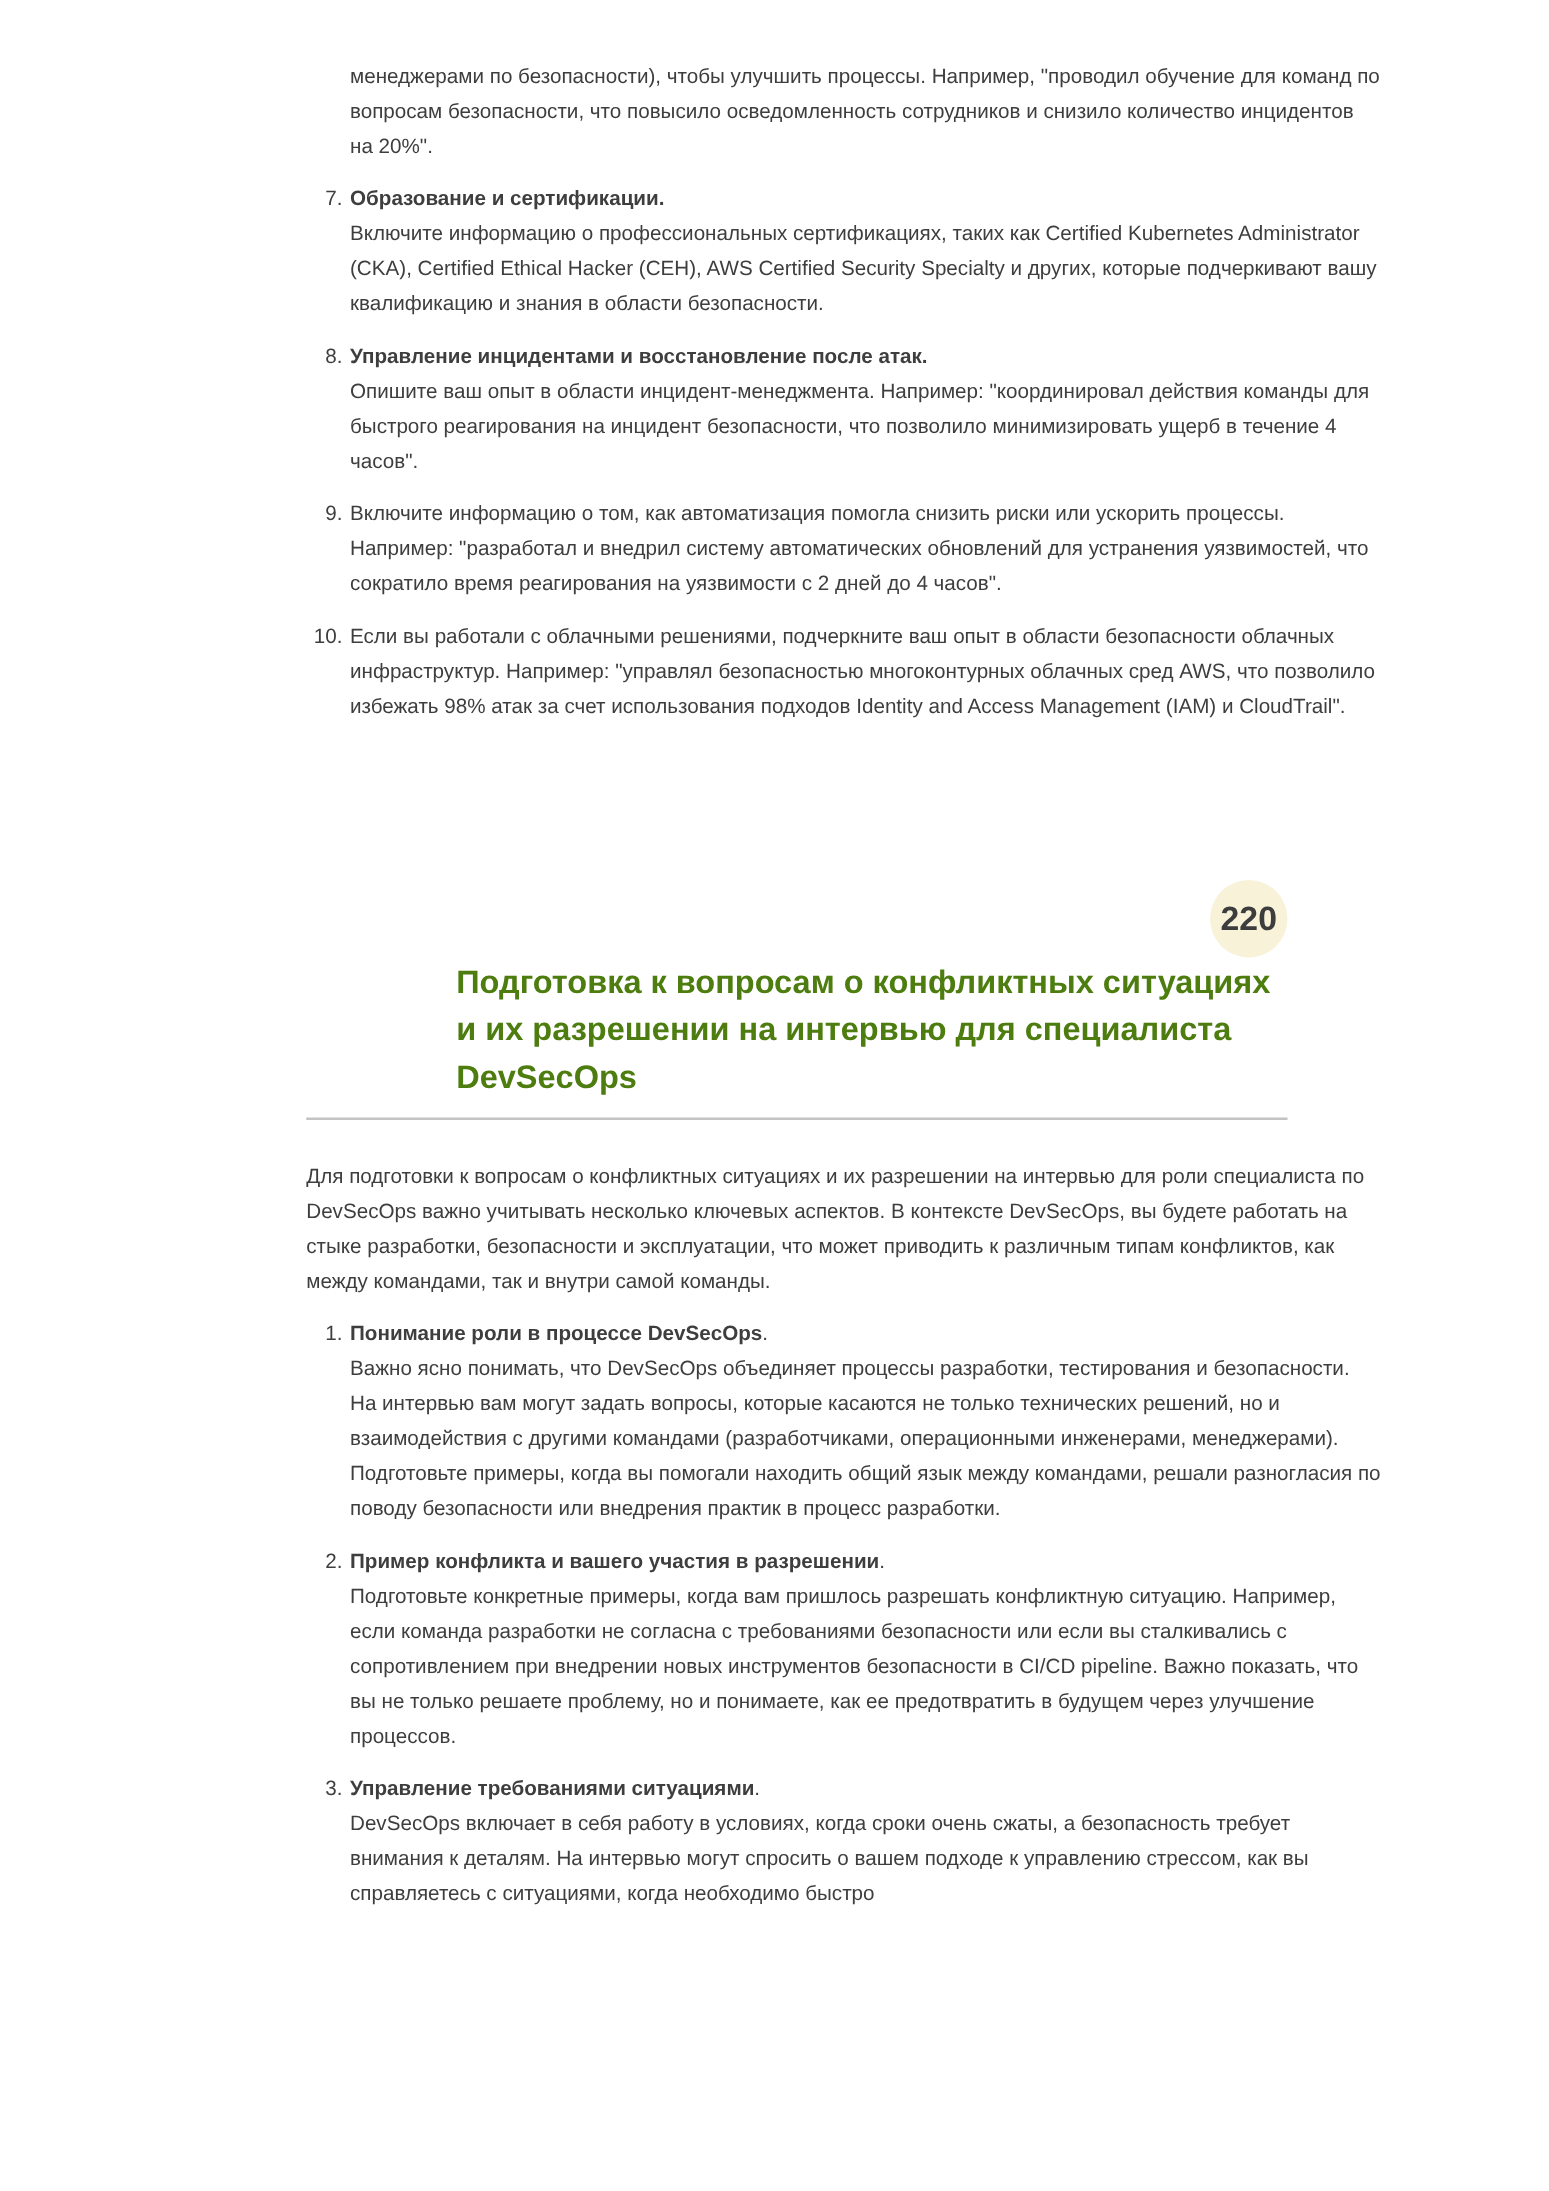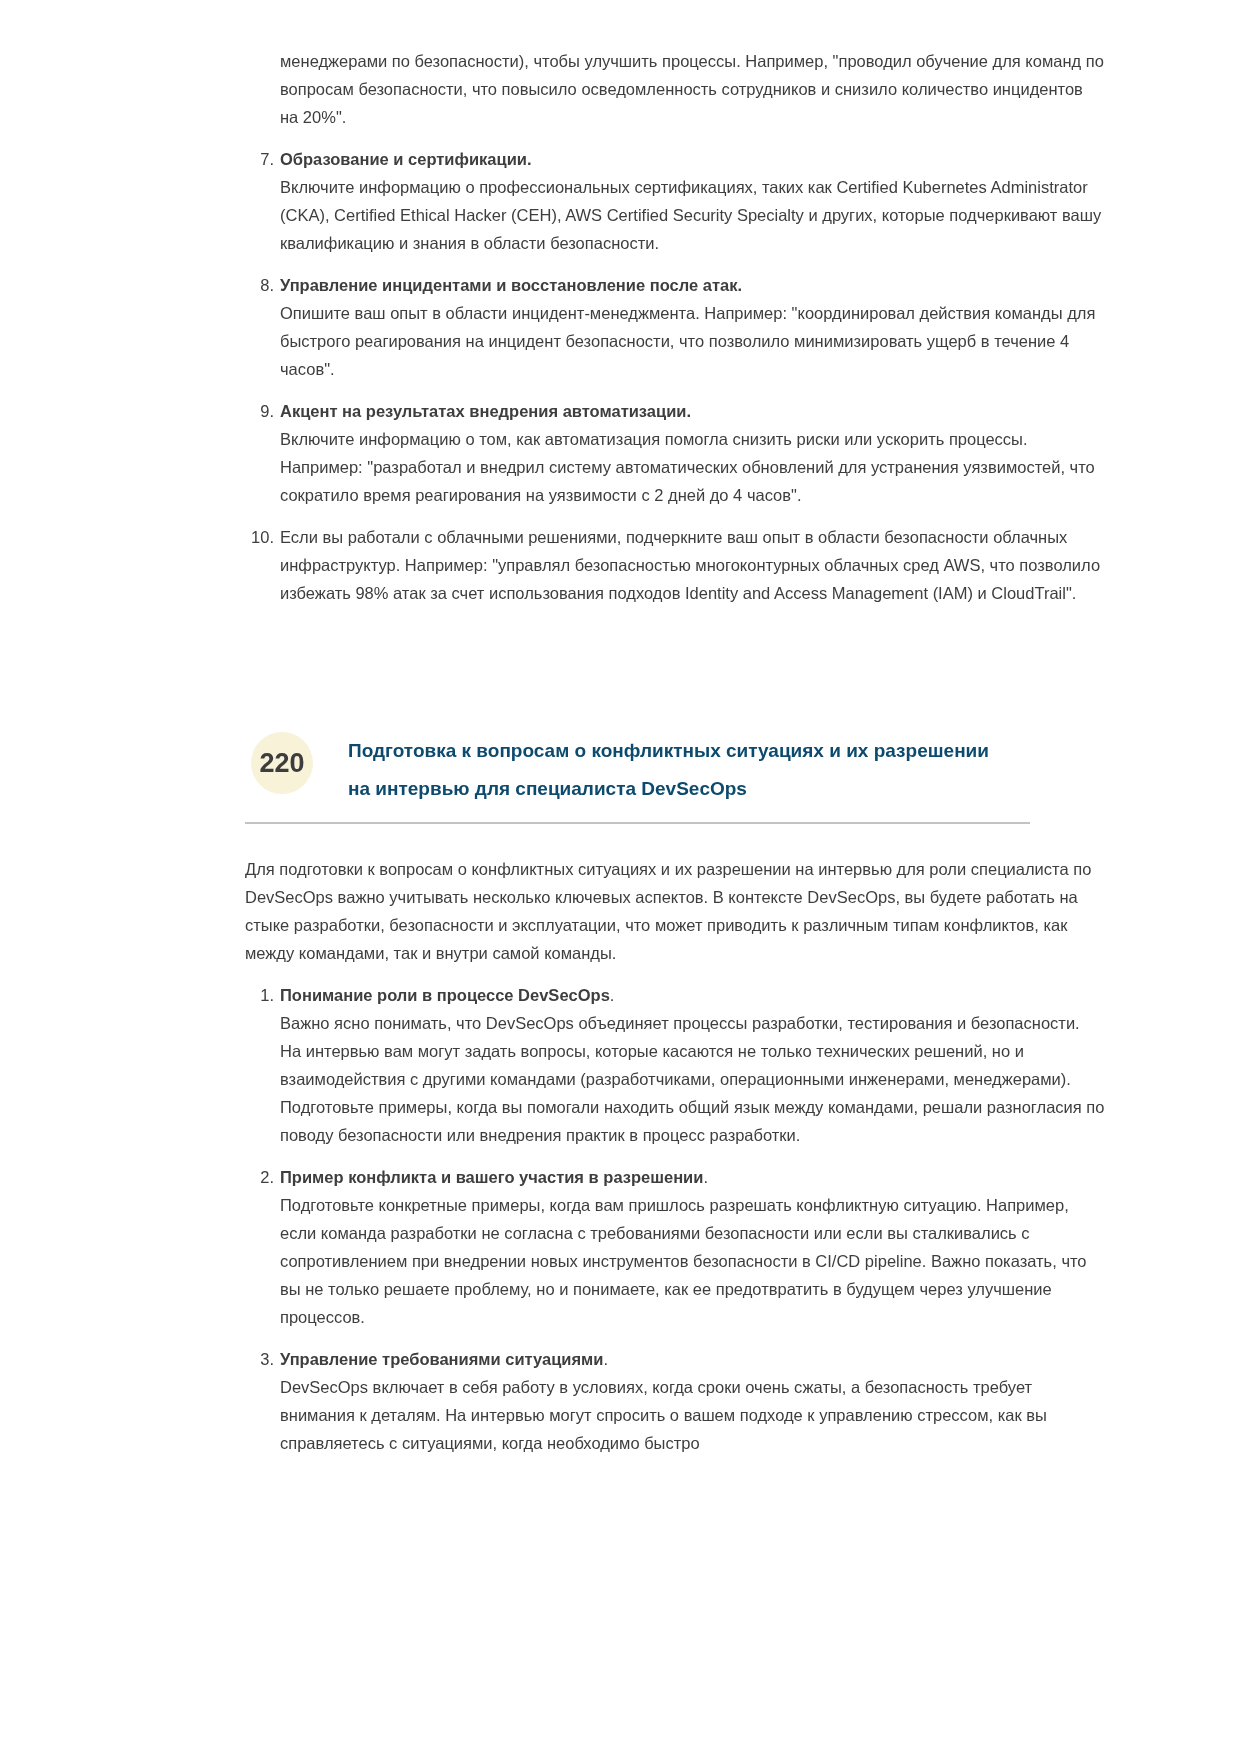--- a/index.html
+++ b/index.html
@@ -26,43 +26,44 @@
   .l-item { display: flex; margin: 0 0 14px 0; }
   .l-num { flex: none; width: 29px; text-align: right; margin-right: 6px; }
   .l-body { flex: 1; }
   .l-heading { font-weight: bold; }
   .l-heading .suffix { font-weight: normal; }
 
   .section-header {
     margin-top: 125px;
     width: 785px;
     display: flex;
-    align-items: flex-start;
+    align-items: flex-end;
+    flex-direction: column;
   }
   .badge {
     flex: none;
     width: 62px;
     height: 62px;
     margin-left: 6px;
     border-radius: 50%;
     background: #f8f2d9;
     color: #3d3d3d;
     font-size: 27px;
     font-weight: bold;
     display: flex;
     align-items: center;
     justify-content: center;
   }
   .section-title {
     margin: 0 0 0 35px;
     width: 665px;
-    font-size: 19px;
+    font-size: 26px;
     line-height: 38px;
     font-weight: bold;
-    color: #0c4a6e;
+    color: #4d7c0f;
   }
   .divider {
     border: none;
     border-top: 2px solid #c3c3c3;
     width: 785px;
     margin: 14px 0 0 0;
   }
   .intro { margin: 31px 0 0 0; }
 </style>
 </head>
@@ -88,21 +89,20 @@
         <span class="l-num">8.</span>
         <div class="l-body">
           <div class="l-heading"><strong>Управление инцидентами и восстановление после атак.</strong><span class="suffix"></span></div>
           <div class="l-text">Опишите ваш опыт в области инцидент-менеджмента. Например: "координировал действия команды для быстрого реагирования на инцидент безопасности, что позволило минимизировать ущерб в течение 4 часов".</div>
         </div>
       </div>
 
       <div class="l-item">
         <span class="l-num">9.</span>
         <div class="l-body">
-          <div class="l-heading"><strong>Акцент на результатах внедрения автоматизации.</strong><span class="suffix"></span></div>
           <div class="l-text">Включите информацию о том, как автоматизация помогла снизить риски или ускорить процессы. Например: "разработал и внедрил систему автоматических обновлений для устранения уязвимостей, что сократило время реагирования на уязвимости с 2 дней до 4 часов".</div>
         </div>
       </div>
 
       <div class="l-item">
         <span class="l-num">10.</span>
         <div class="l-body">
           <div class="l-text">Если вы работали с облачными решениями, подчеркните ваш опыт в области безопасности облачных инфраструктур. Например: "управлял безопасностью многоконтурных облачных сред AWS, что позволило избежать 98% атак за счет использования подходов Identity and Access Management (IAM) и CloudTrail".</div>
         </div>
       </div>

